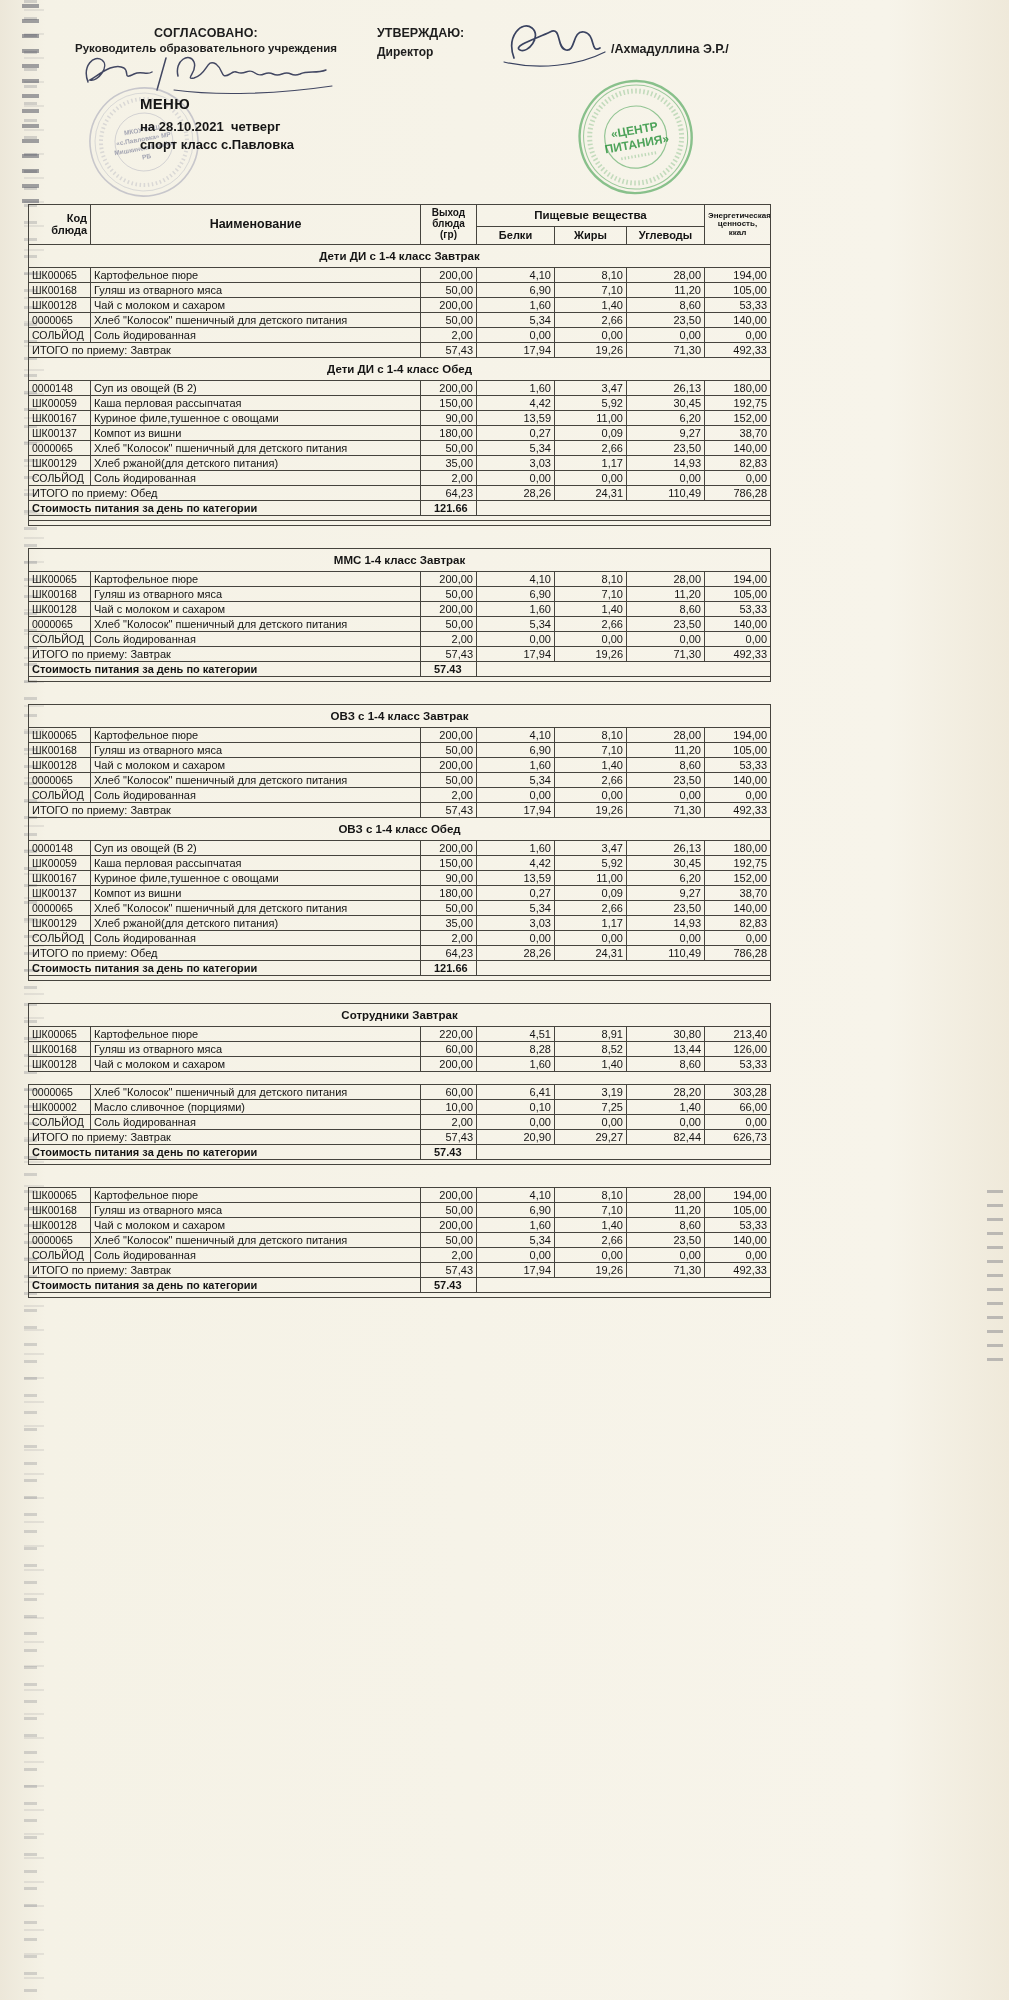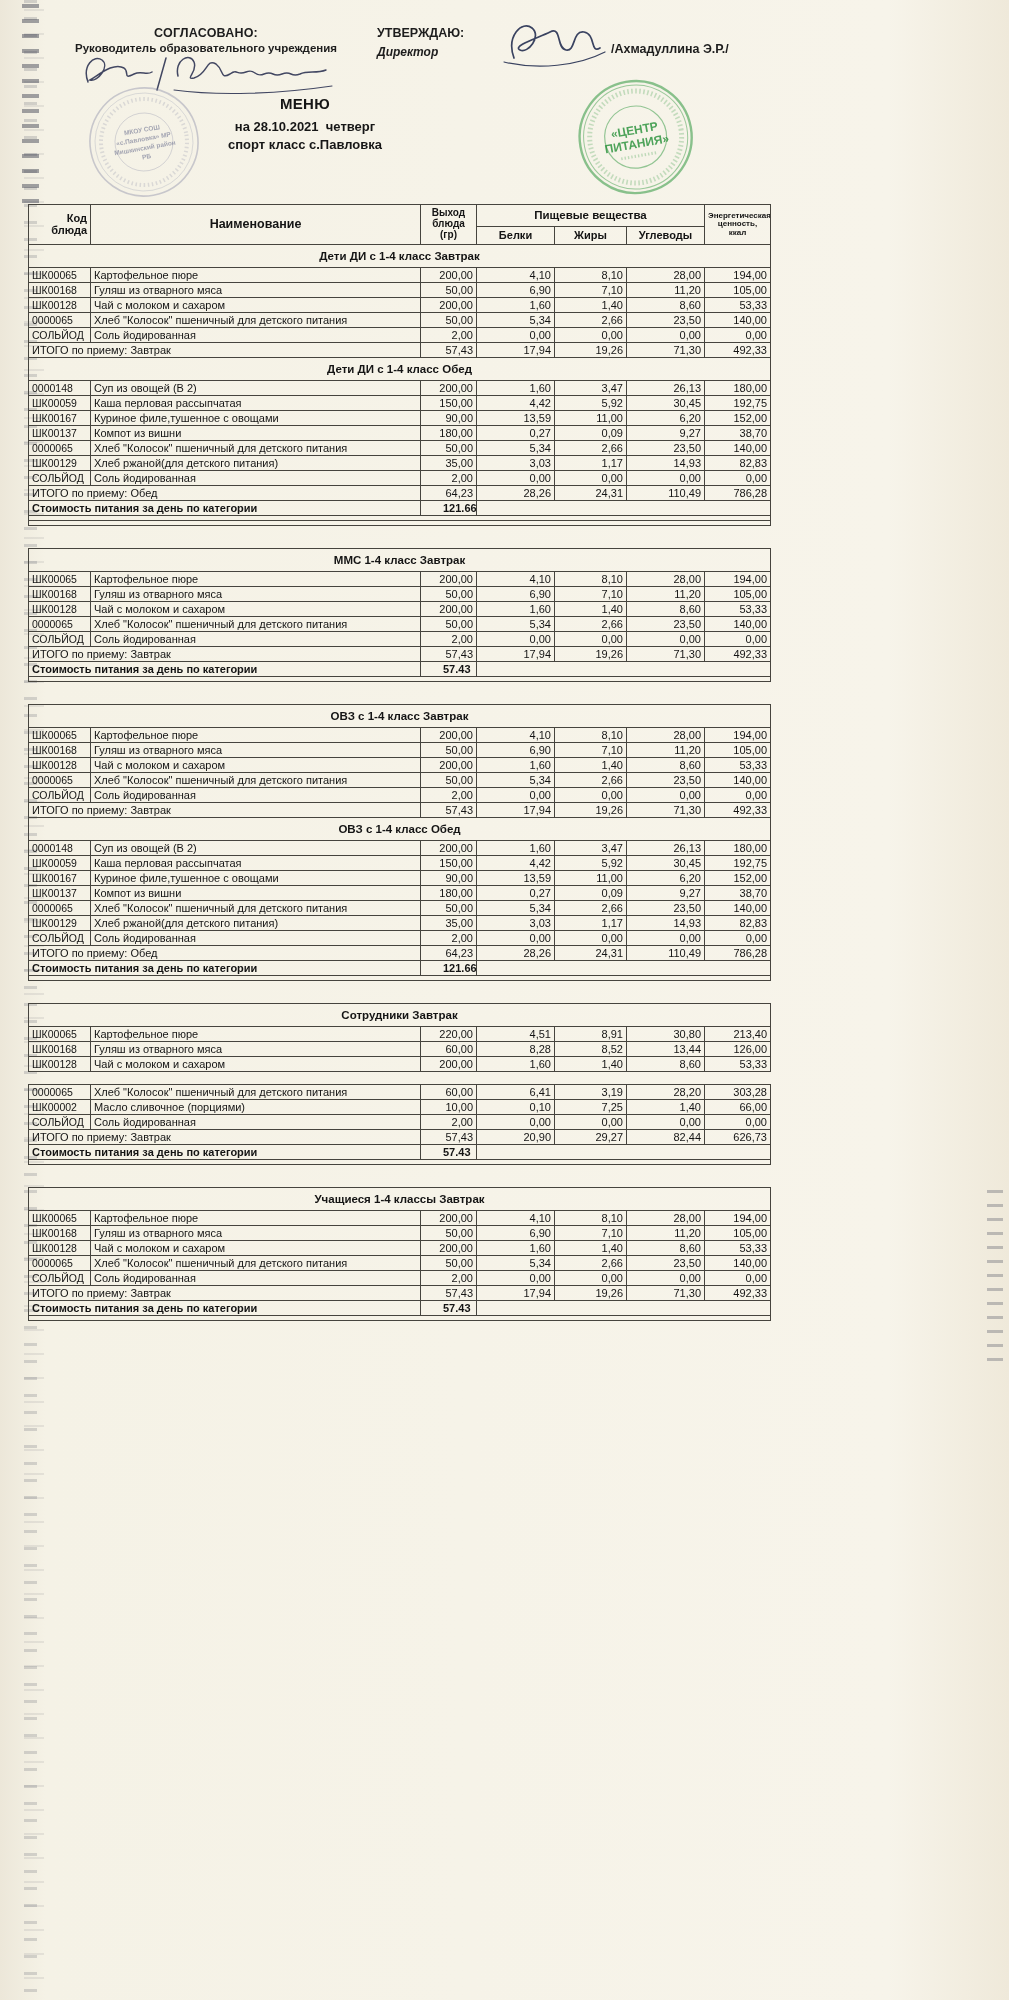--- a/index.html
+++ b/index.html
@@ -18,23 +18,23 @@
     background-size:17px 100%;background-repeat:repeat-y;filter:blur(.5px);}
   .noise-right{position:absolute;right:6px;top:1190px;width:16px;height:175px;
     background-image:repeating-linear-gradient(180deg,rgba(75,78,95,.32) 0 3px,transparent 3px 14px);
     filter:blur(.5px);}
 
   
   .agreed{position:absolute;left:58px;top:26px;width:296px;text-align:center;font-weight:bold;color:#1d1d1d;}
   .agreed .l1{font-size:12.5px;letter-spacing:.2px;}
   .agreed .l2{font-size:11.5px;margin-top:2px;}
   .approved-label{position:absolute;left:377px;top:26px;font-size:12.5px;font-weight:bold;color:#1d1d1d;}
-  .approved-role{position:absolute;left:377px;top:45px;font-size:12px;font-weight:bold;color:#1d1d1d;font-style:italic;}
+  .approved-role{position:absolute;left:377px;top:45px;font-size:12px;font-weight:bold;color:#1d1d1d;}
   .approved-name{position:absolute;left:611px;top:42px;font-size:12.5px;font-weight:bold;color:#1d1d1d;}
-  .title{position:absolute;left:140px;top:95px;width:330px;text-align:center;font-weight:bold;color:#161616;}
+  .title{position:absolute;left:140px;top:95px;width:330px;font-weight:bold;color:#161616;}
   .title .t1{font-size:15px;letter-spacing:.3px;}
   .title .t2{font-size:13px;margin-top:7px;white-space:pre-wrap;}
   .title .t3{font-size:13px;margin-top:3px;}
 
   .sig{position:absolute;}
   .stamp{position:absolute;}
 
   
   #menu{position:absolute;left:28px;top:204px;width:744px;}
   table.mt{border-collapse:collapse;table-layout:fixed;width:742px;font-size:11px;color:#141414;}
@@ -47,21 +47,21 @@
   th.name-h{font-size:12.5px;}
   th.out-h{font-size:10px;}
   th.nut-h{font-size:11.5px;}
   th.energy-h{font-size:8px;font-weight:bold;}
   td.heading{text-align:center;font-weight:bold;font-size:11.5px;height:23px;}
   td.code{font-size:10.5px;}
   td.num{text-align:right;}
   td.bold{font-weight:bold;}
   tr.total-row td{font-weight:normal;}
   td.tlabel{font-weight:bold;}
-  td.costval{font-weight:bold;text-align:left;padding-left:22px;}
+  td.costval{font-weight:bold;text-align:left;padding-left:13px;}
   tr.cost-row td{height:15px;}
   tr.sp td{height:5px;padding:0;}
 </style>
 </head>
 <body>
 
 <div class="page">
   <div class="noise-left"></div>
   <div class="noise-left-top"></div>
   <div class="noise-right"></div>
@@ -659,23 +659,20 @@
         <colgroup>
           <col style="width: 62px;">
           <col style="width: 330px;">
           <col style="width: 56px;">
           <col style="width: 78px;">
           <col style="width: 72px;">
           <col style="width: 78px;">
           <col style="width: 66px;">
         </colgroup>
         <tbody>
-          <tr class="heading-row">
-            <td class="heading" colspan="7">Учащиеся 1-4 классы Завтрак</td>
-          </tr>
           <tr>
             <td class="code">ШК00065</td>
             <td class="name">Картофельное пюре</td>
             <td class="num">200,00</td>
             <td class="num">4,10</td>
             <td class="num">8,10</td>
             <td class="num">28,00</td>
             <td class="num">194,00</td>
           </tr>
           <tr>

